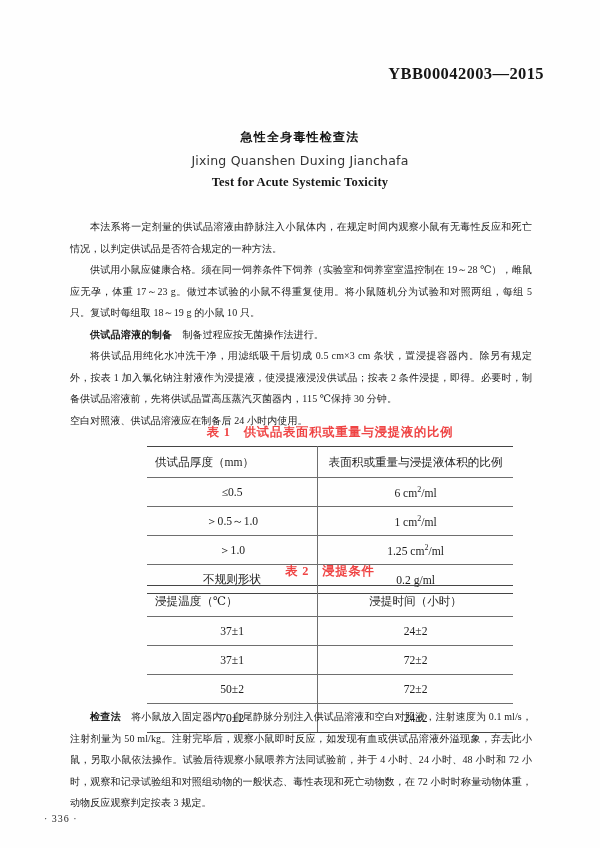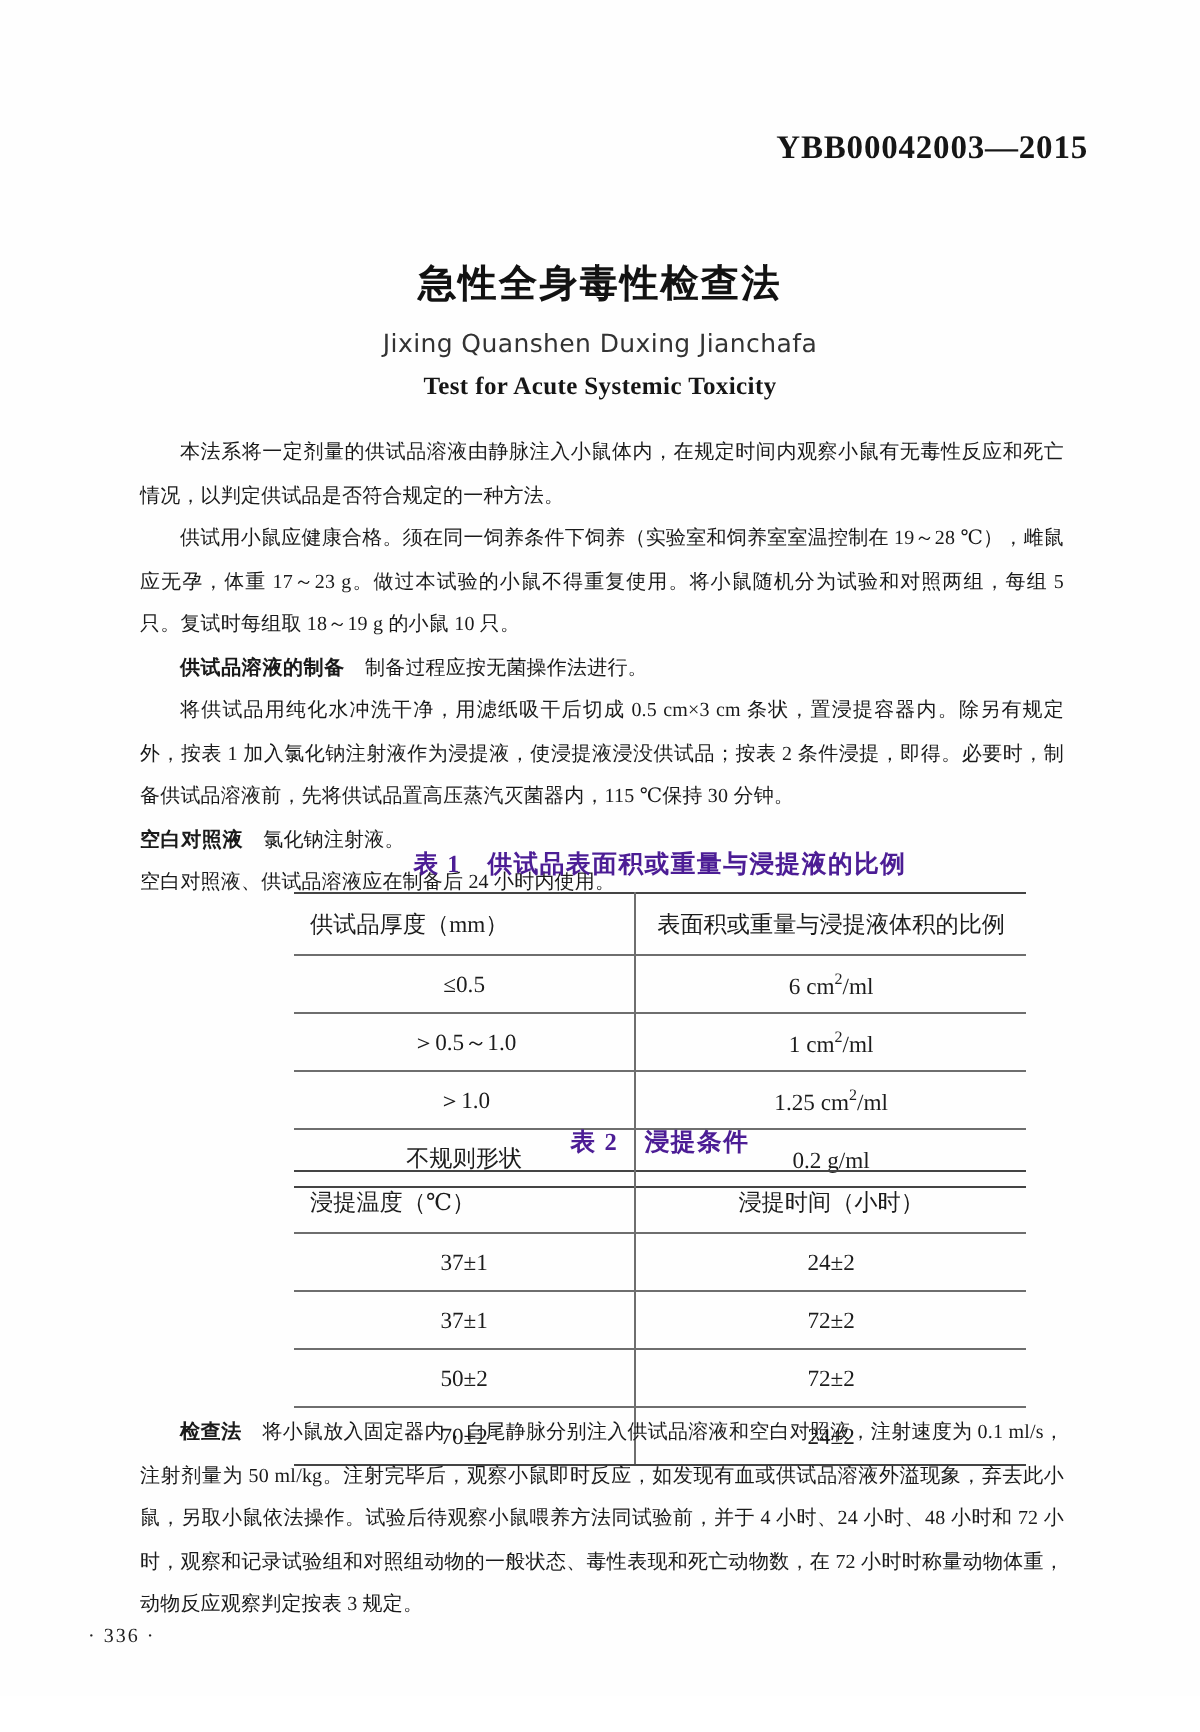--- a/index.html
+++ b/index.html
@@ -38,21 +38,21 @@
   
   .title-block {
     position: absolute;
     top: 128px;
     left: 0;
     width: 600px;
     text-align: center;
   }
   .title-cn {
     font-family: "DejaVu Sans", "Liberation Sans", sans-serif;
-    font-size: 19px;
+    font-size: 12px;
     font-weight: bold;
     letter-spacing: 1.2px;
     color: #121212;
     line-height: 1.5;
   }
   .title-py {
     margin-top: 7px;
     font-family: "DejaVu Sans", "Liberation Sans", sans-serif;
     font-size: 12.5px;
     font-weight: normal;
@@ -96,21 +96,21 @@
     left: 147px;
     width: 366px;
   }
   #table1-wrap { top: 424px; }
   #table2-wrap { top: 563px; }
   .table-caption {
     text-align: center;
     font-size: 12.3px;
     font-weight: bold;
     letter-spacing: 0.8px;
-    color: #4c1d95;
+    color: #ef4444;
     margin-bottom: 5px;
   }
   table.doc-table {
     width: 366px;
     border-collapse: collapse;
     font-size: 11.6px;
     color: #1c1c1c;
   }
   table.doc-table td {
     padding: 5px 0 5px 0;
@@ -169,23 +169,20 @@
       <span class="lead"></span><span>本法系将一定剂量的供试品溶液由静脉注入小鼠体内，在规定时间内观察小鼠有无毒性反应和死亡情况，以判定供试品是否符合规定的一种方法。</span>
     </p>
     <p class="para">
       <span class="lead"></span><span>供试用小鼠应健康合格。须在同一饲养条件下饲养（实验室和饲养室室温控制在 19～28 ℃），雌鼠应无孕，体重 17～23 g。做过本试验的小鼠不得重复使用。将小鼠随机分为试验和对照两组，每组 5 只。复试时每组取 18～19 g 的小鼠 10 只。</span>
     </p>
     <p class="para">
       <span class="lead">供试品溶液的制备</span><span>　制备过程应按无菌操作法进行。</span>
     </p>
     <p class="para">
       <span class="lead"></span><span>将供试品用纯化水冲洗干净，用滤纸吸干后切成 0.5 cm×3 cm 条状，置浸提容器内。除另有规定外，按表 1 加入氯化钠注射液作为浸提液，使浸提液浸没供试品；按表 2 条件浸提，即得。必要时，制备供试品溶液前，先将供试品置高压蒸汽灭菌器内，115 ℃保持 30 分钟。</span>
-    </p>
-    <p class="para no-indent">
-      <span class="lead">空白对照液</span><span>　氯化钠注射液。</span>
     </p>
     <p class="para no-indent">
       <span class="lead"></span><span>空白对照液、供试品溶液应在制备后 24 小时内使用。</span>
     </p>
   </div>
 
   <div class="table-wrap" id="table1-wrap">
     <div class="table-caption">表 1　供试品表面积或重量与浸提液的比例</div>
     <table class="doc-table">
       <tbody>

